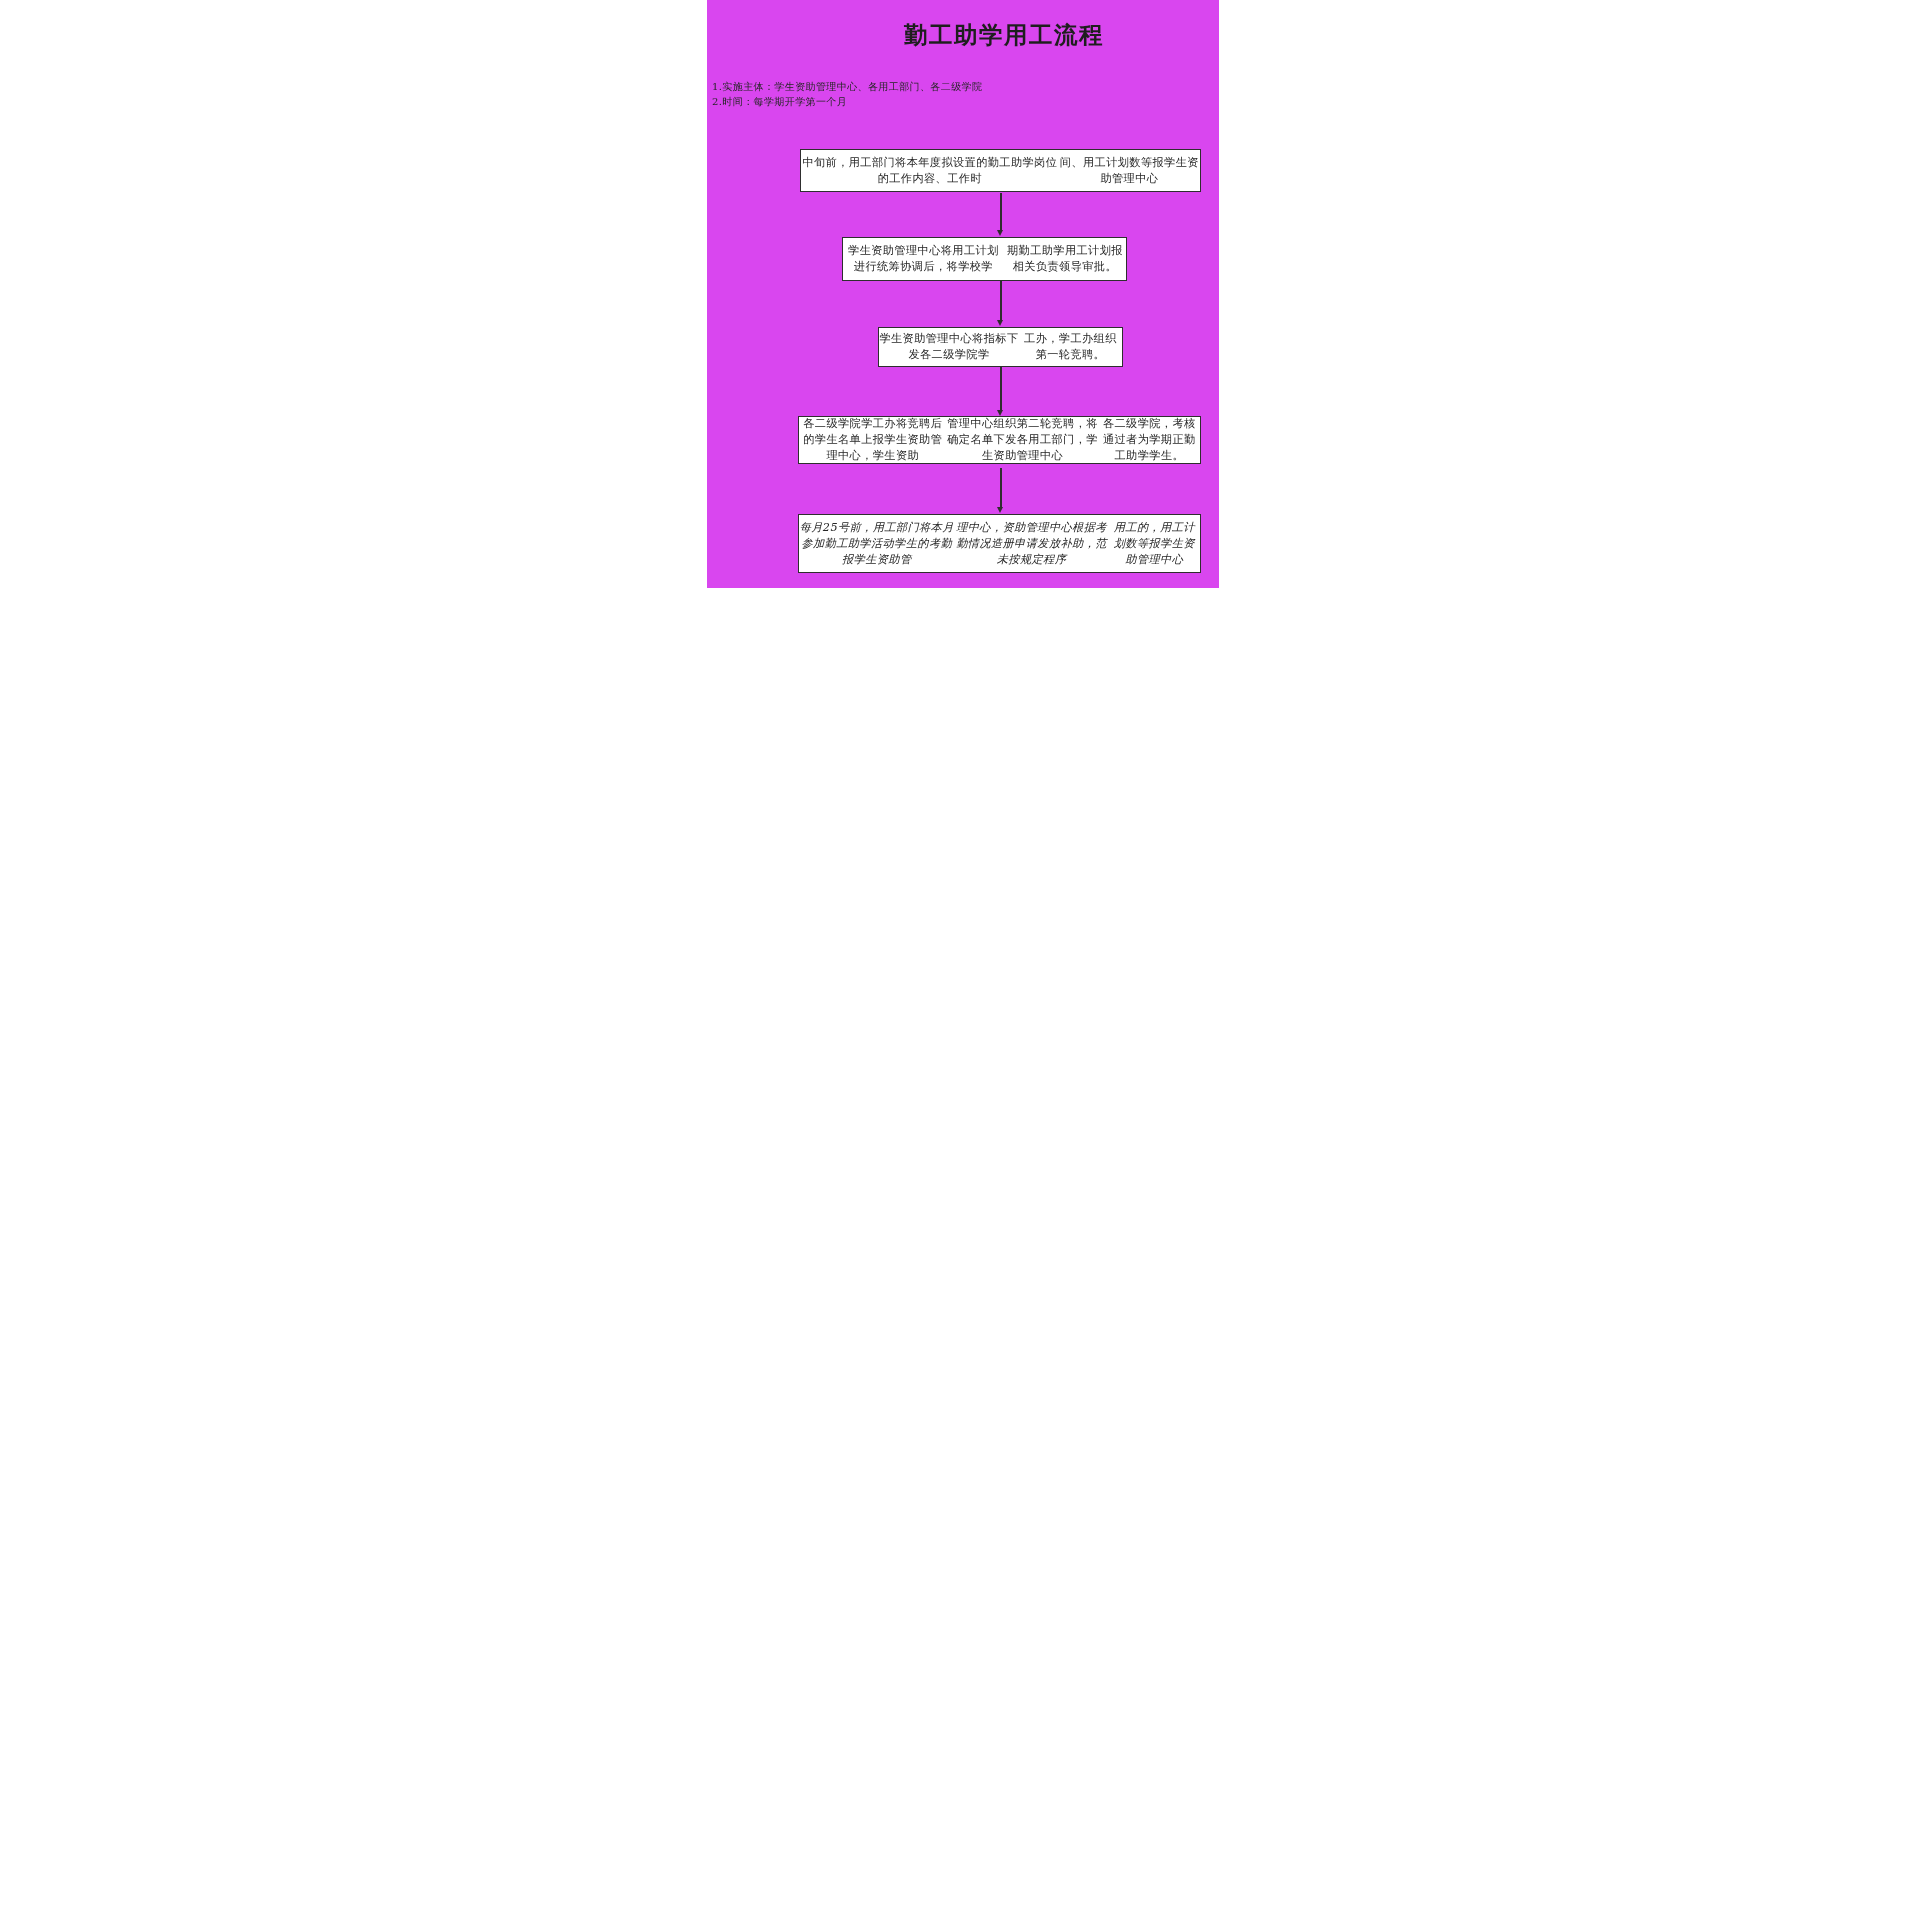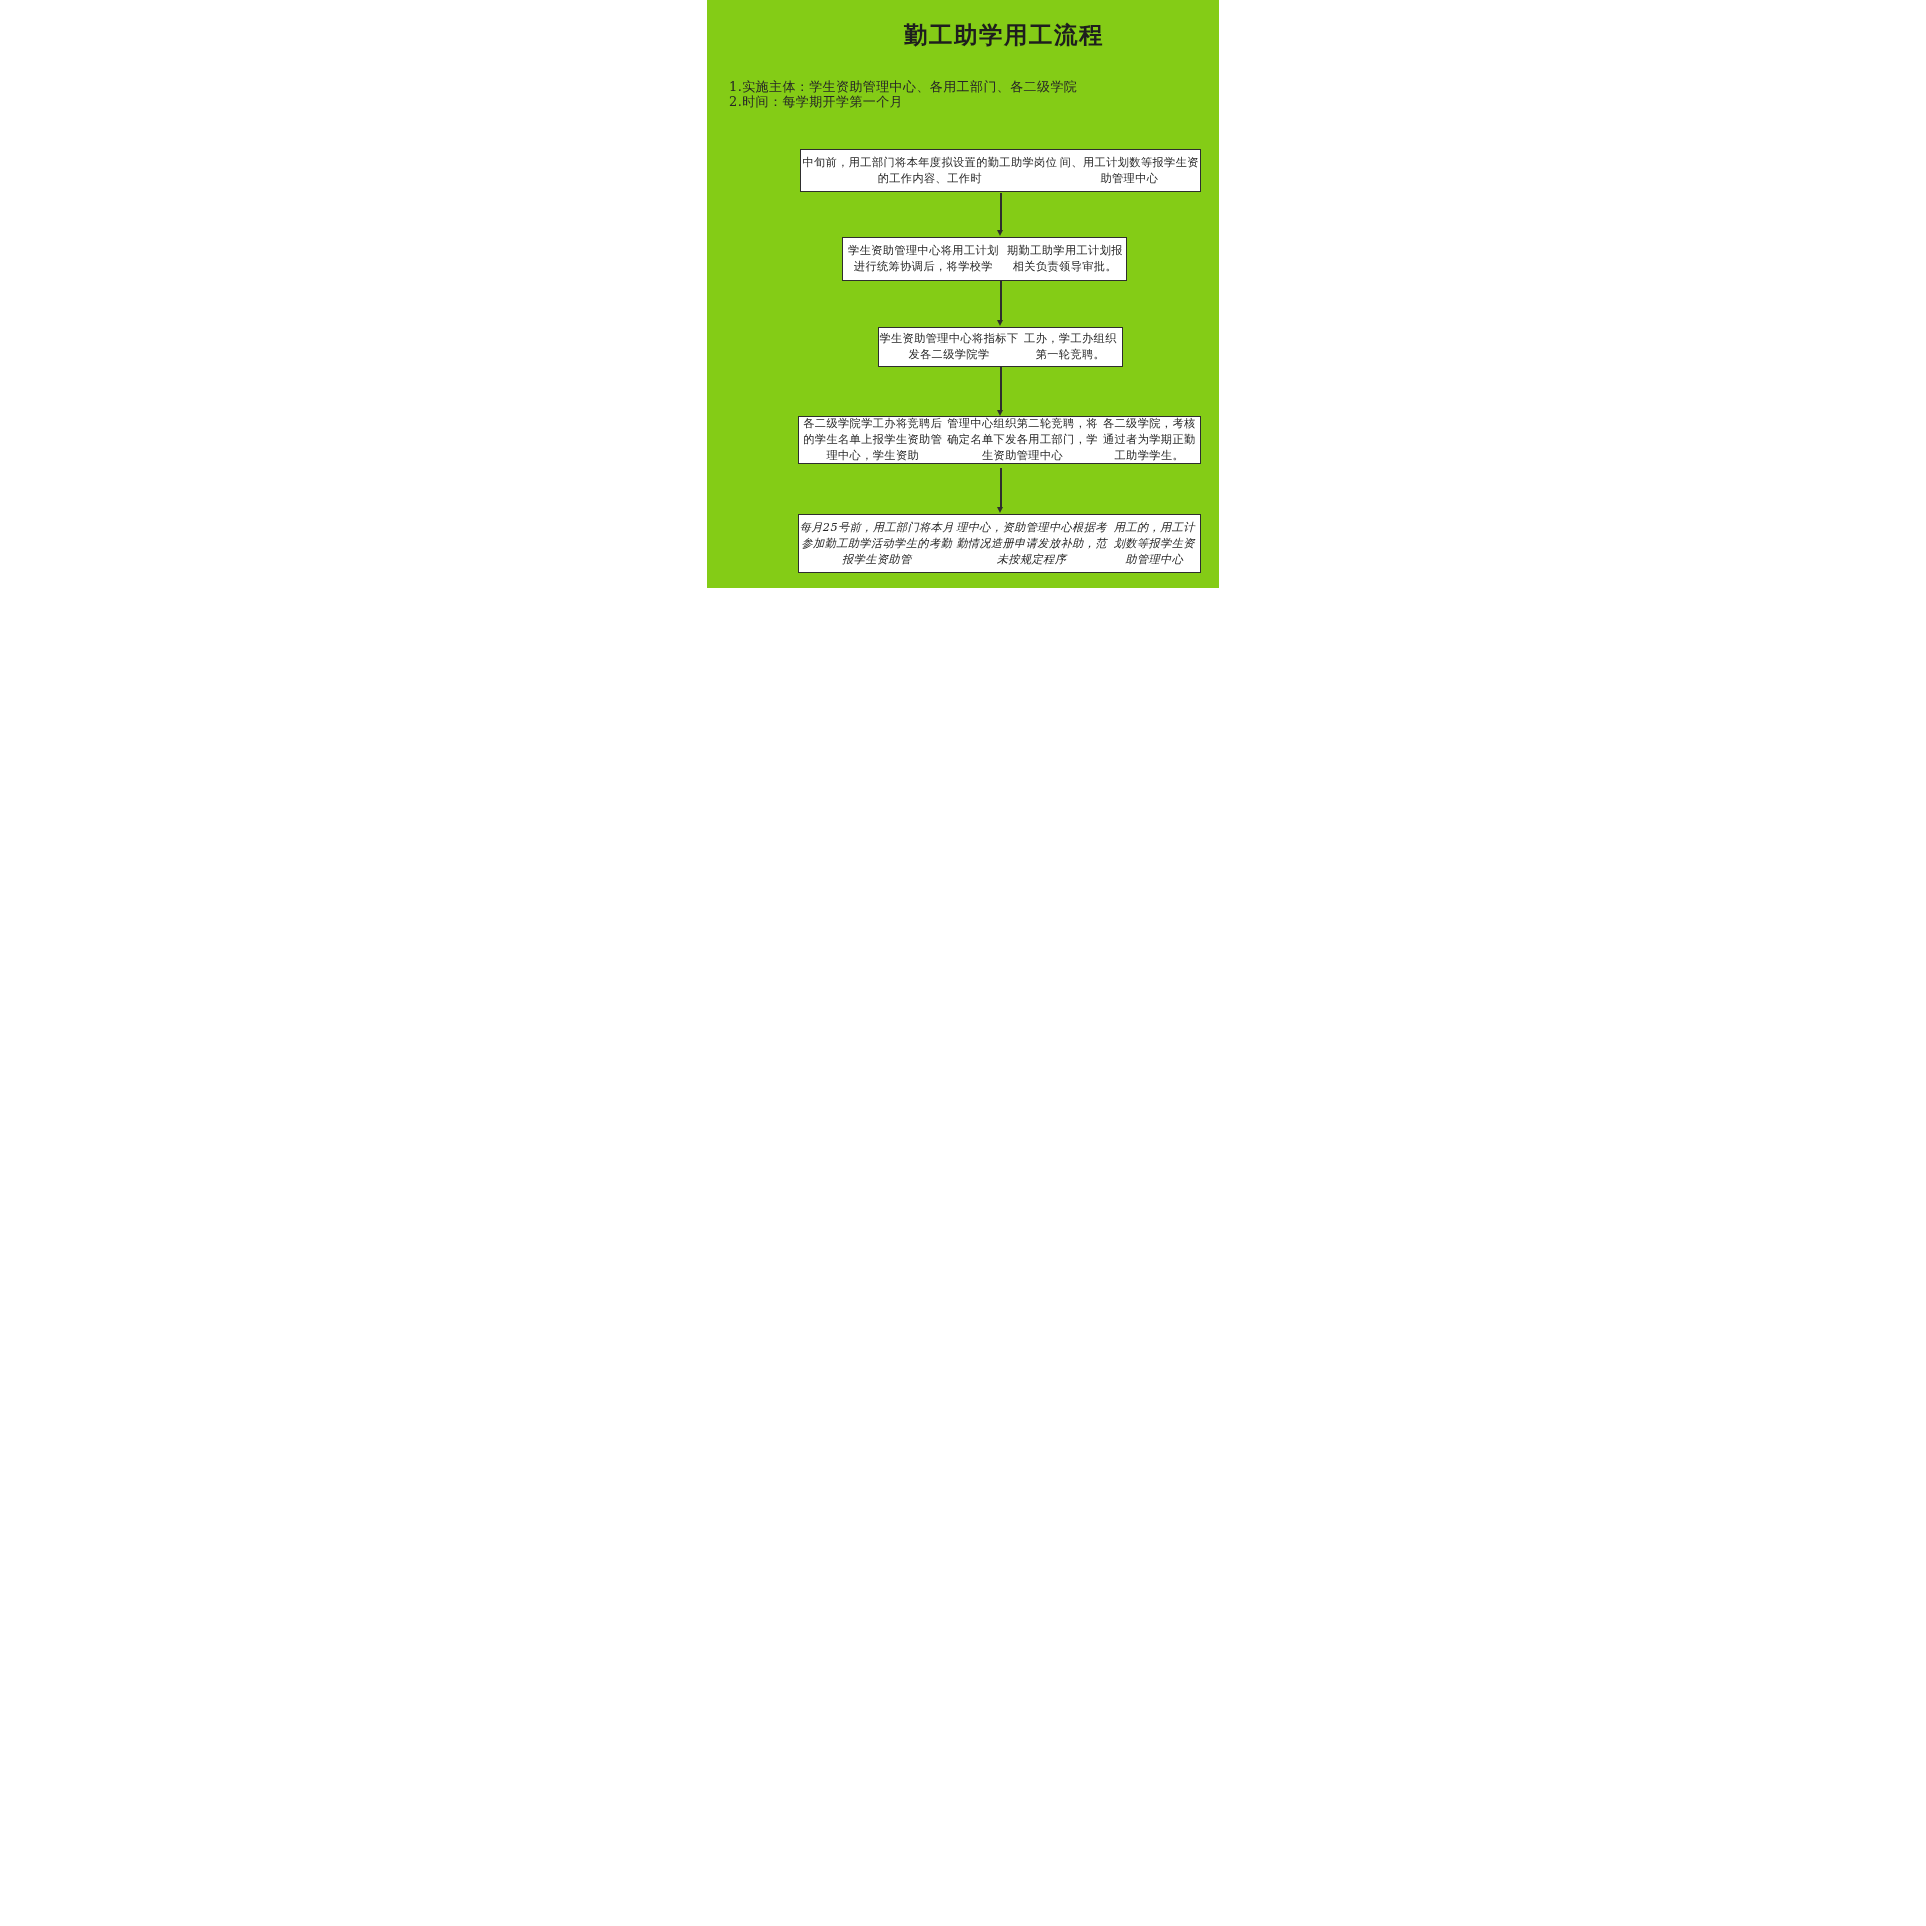--- a/index.html
+++ b/index.html
@@ -5,42 +5,42 @@
   html, body {
     margin: 0;
     padding: 0;
     background: #ffffff;
   }
   .page {
     position: relative;
     width: 512px;
     height: 588px;
     margin: 0 auto;
-    background: #84cc16;
+    background: #d946ef;
     font-family: "DejaVu Serif", "Liberation Serif", serif;
     color: #222222;
     overflow: hidden;
   }
   .title {
     position: absolute;
     top: 19px;
     left: 297px;
     transform: translateX(-50%);
     margin: 0;
     font-size: 23.5px;
     font-weight: bold;
     letter-spacing: 1.5px;
     white-space: nowrap;
     color: #1e1e1e;
   }
   .notes {
     position: absolute;
-    left: 22px;
+    left: 5px;
     top: 79px;
-    font-size: 13px;
+    font-size: 10px;
     line-height: 15.4px;
     letter-spacing: 0.4px;
     color: #262626;
   }
   .flow-box {
     position: absolute;
     box-sizing: border-box;
     border: 1.2px solid #2e2e2e;
     background: #ffffff;
     display: flex;

